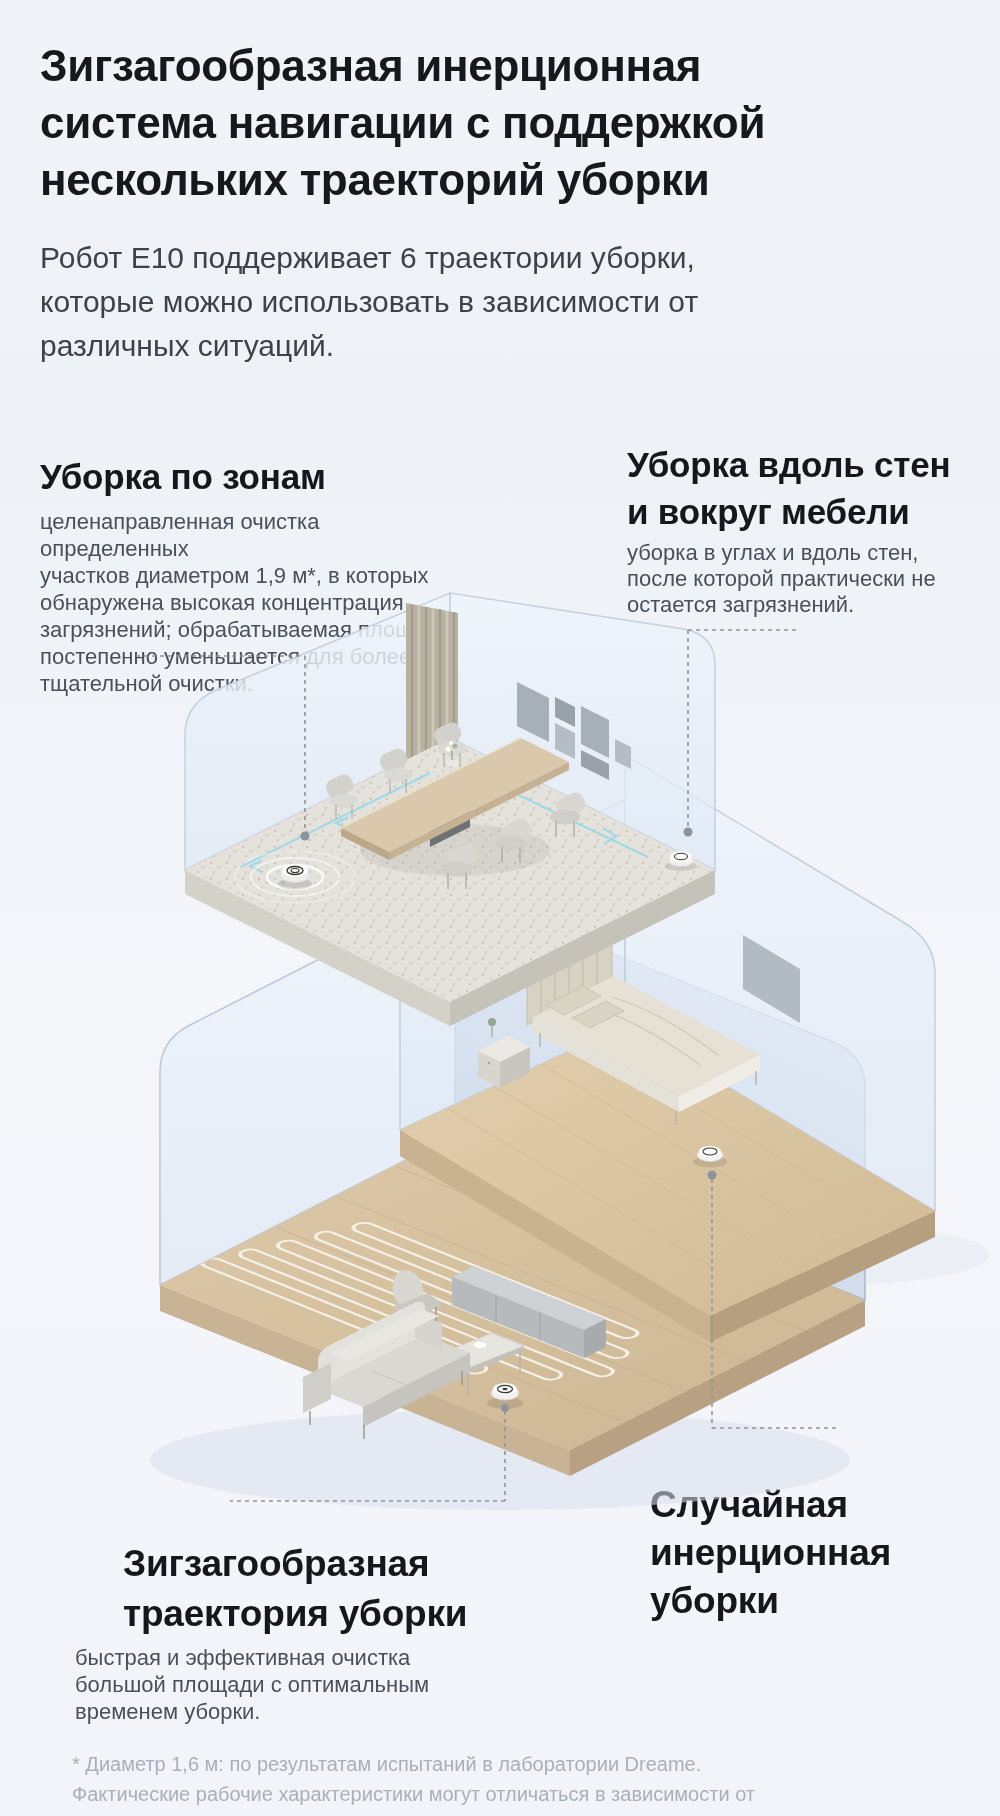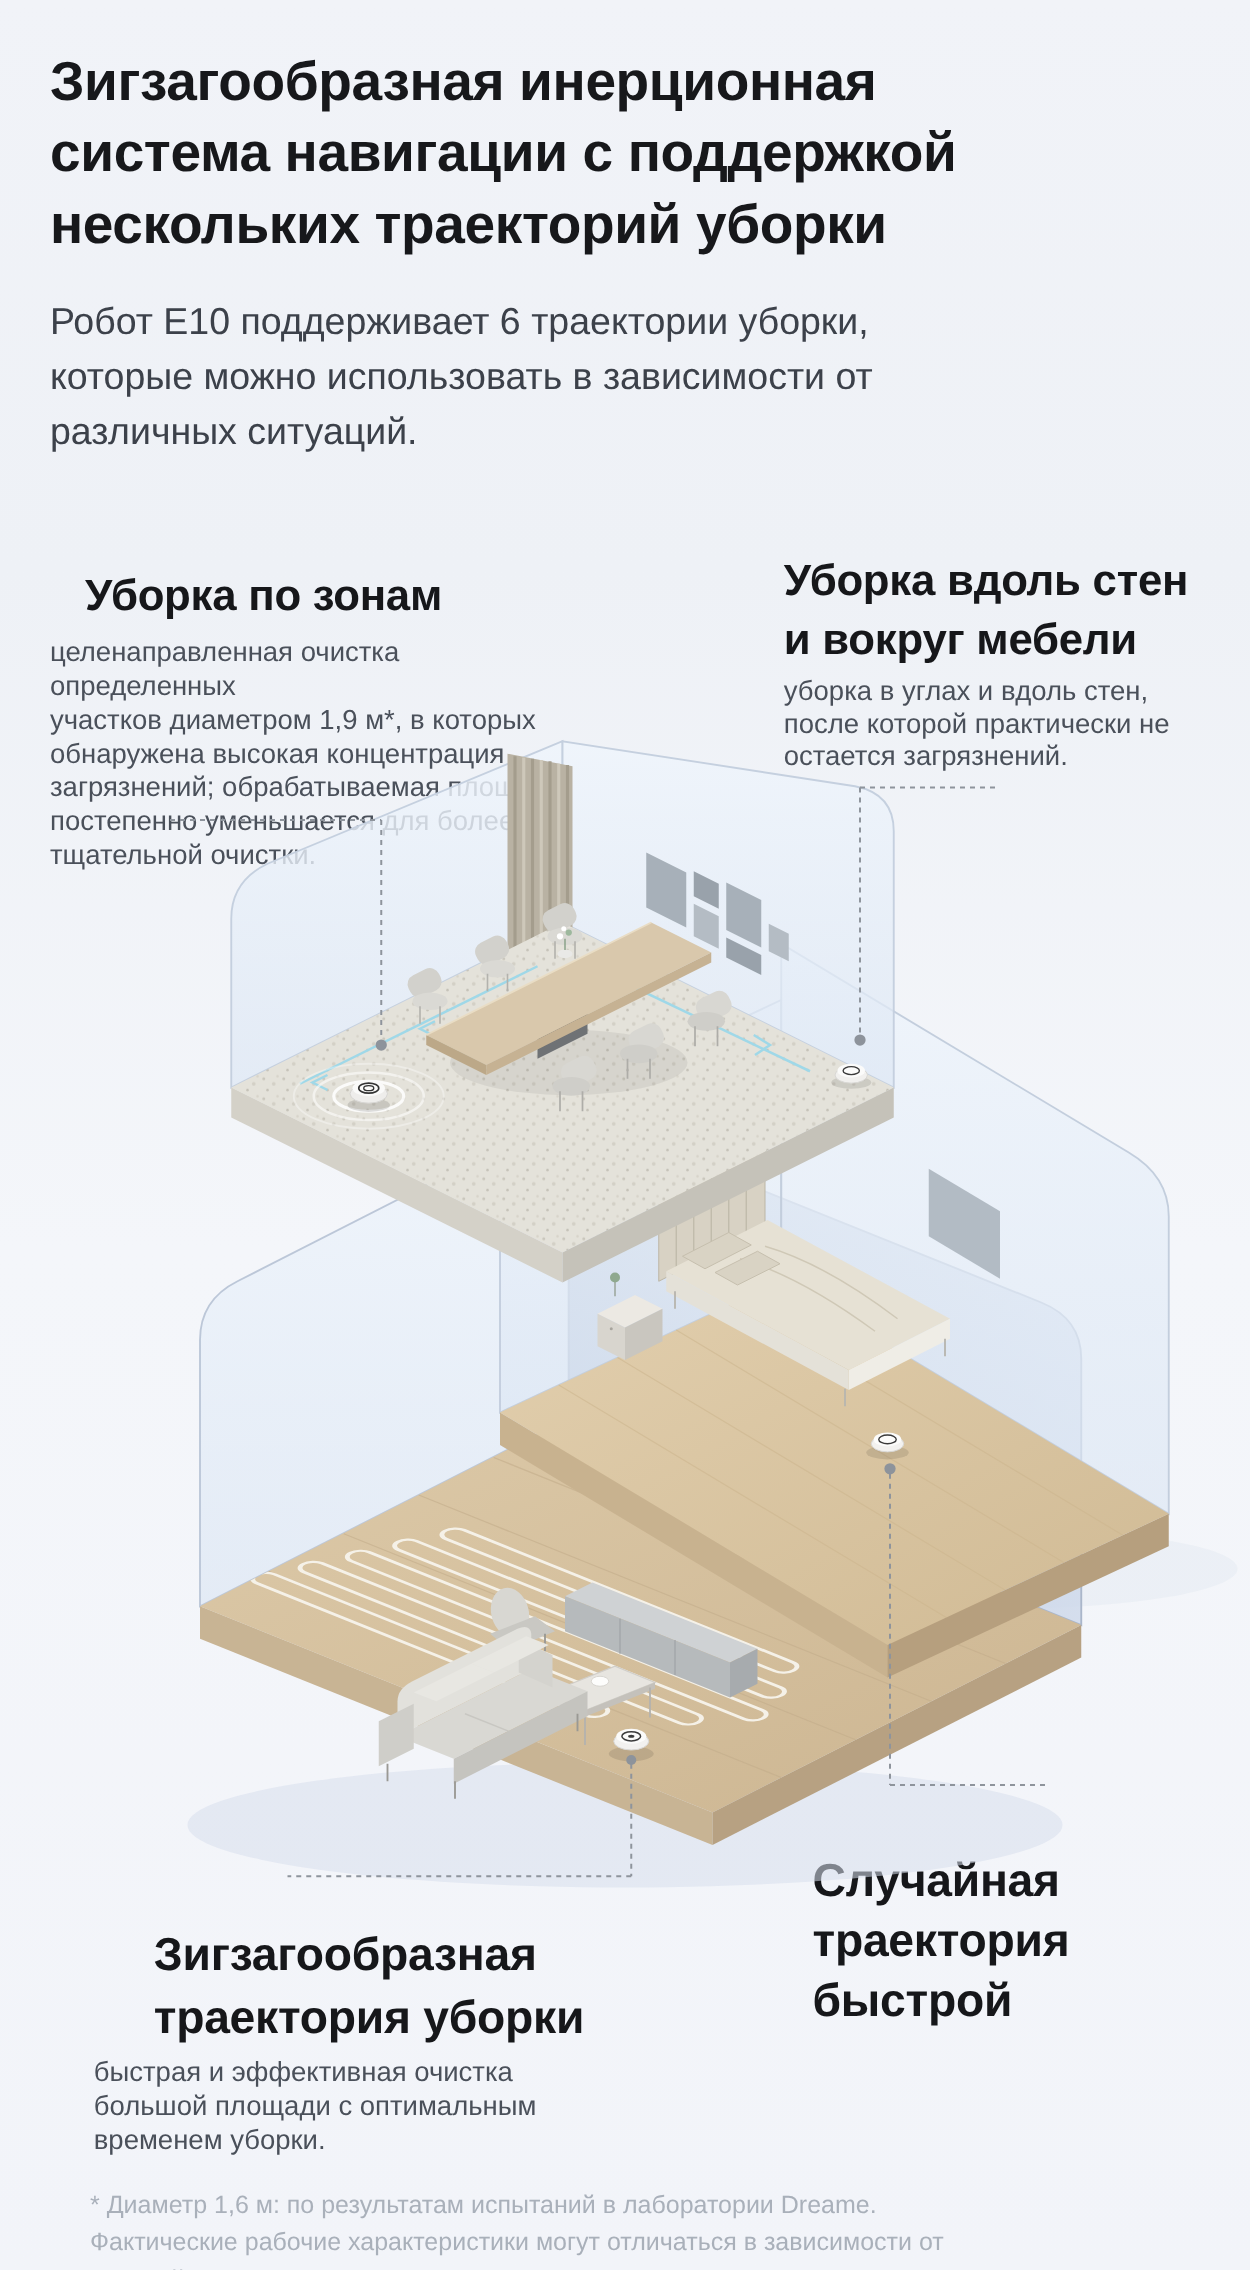--- a/index.html
+++ b/index.html
@@ -12,21 +12,21 @@
   .main-title{
     position:absolute;left:40px;top:8px;width:930px;
     font-size:44px;line-height:57px;font-weight:700;color:#17181b;letter-spacing:-0.3px;
   }
   .intro{
     position:absolute;left:40px;top:206px;width:780px;
     font-size:30px;line-height:44px;font-weight:400;color:#3c414a;
   }
   .feature-title{position:absolute;font-weight:700;color:#16171a;font-size:35px;line-height:47px;letter-spacing:-0.2px;}
   .feature-desc{position:absolute;font-weight:400;color:#4a505a;font-size:22px;line-height:27px;}
-  .t-zone{left:40px;top:424px;margin-left:28px;}
+  .t-zone{left:40px;top:424px;}
   .d-zone{left:40px;top:486px;width:420px;}
   .t-edge{left:627px;top:412px;}
   .d-edge{left:627px;top:518px;width:340px;line-height:26px;}
   .t-zigzag{left:75px;top:1508px;font-size:37px;line-height:50px;margin-left:48px;}
   .d-zigzag{left:75px;top:1622px;width:380px;}
   .t-random{left:650px;top:1450px;font-size:37px;line-height:48px;}
   .d-random{left:650px;top:1552px;width:320px;line-height:26px;}
   .footnote{
     position:absolute;left:72px;top:1729px;width:880px;
     font-size:20px;line-height:30px;color:#a9b0ba;font-weight:400;
@@ -59,21 +59,21 @@
 после которой практически не
 остается загрязнений.</p>
 
   <h2 class="feature-title t-zigzag preline">Зигзагообразная
 траектория уборки</h2>
   <p class="feature-desc d-zigzag preline">быстрая и эффективная очистка
 большой площади с оптимальным
 временем уборки.</p>
 
   <h2 class="feature-title t-random preline">Случайная
-траектория быстрой</h2>
+инерционная уборки</h2>
 
   <p class="footnote preline">* Диаметр 1,6 м: по результатам испытаний в лаборатории Dreame.
 Фактические рабочие характеристики могут отличаться в зависимости от
 условий использования.</p>
 
   <svg class="scene" viewBox="0 0 1000 960">
     <defs>
       <pattern id="terr" width="16" height="16" patternUnits="userSpaceOnUse">
         <rect width="16" height="16" fill="#e4e2da"></rect>
         <circle cx="3" cy="4" r="1.2" fill="#cac7bd"></circle>

